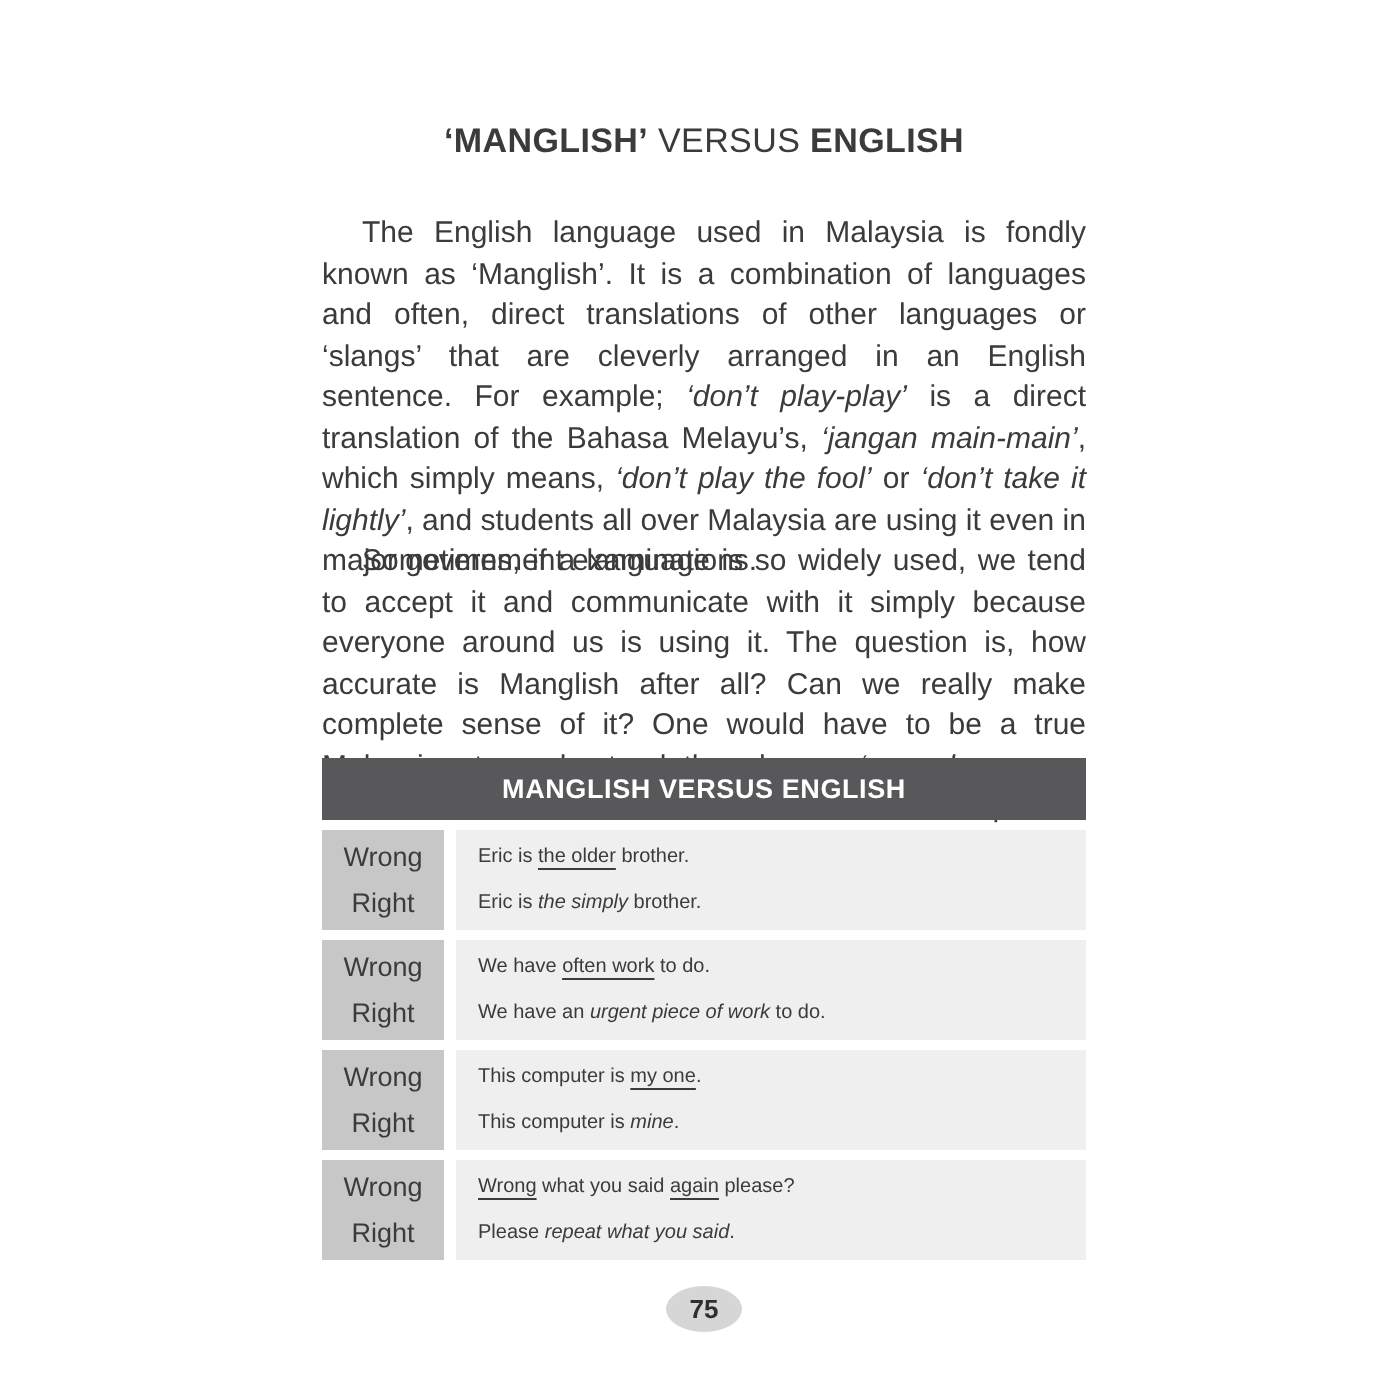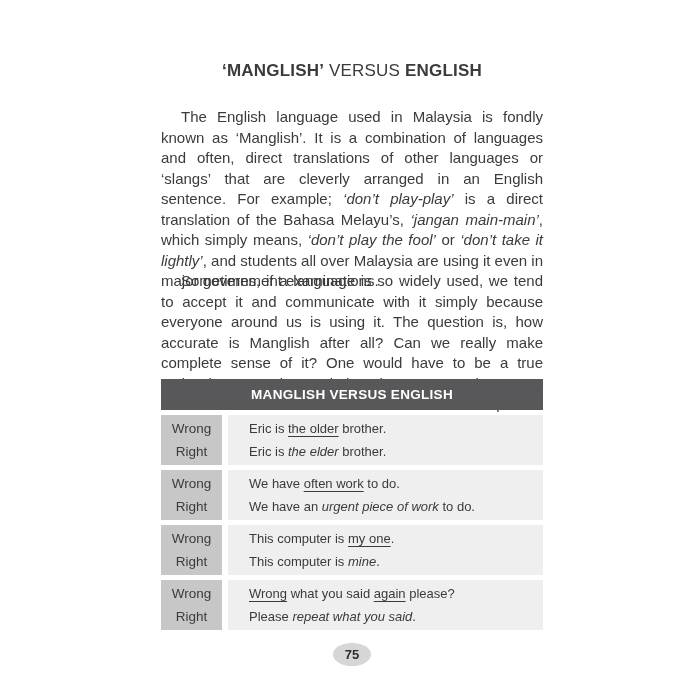--- a/index.html
+++ b/index.html
@@ -47,22 +47,22 @@
     flex: 0 0 61px; margin-right: 6px;
     background: var(--label-bg, #c7c7c7);
     text-align: center;
     display: flex; flex-direction: column; justify-content: flex-start;
     font-size: 13.5px; line-height: 23px;
     padding: 2px 0;
   }
   .t-content {
     flex: 1;
     background: var(--content-bg, #efefef);
-    font-size: 13px; line-height: 23px;
-    padding: 2px 21px;
+    font-size: 10px; line-height: 23px;
+    padding: 2px 11px;
   }
 
   .badge {
     position: absolute; top: 643px; left: 50%;
     transform: translateX(-50%);
     width: 38px; height: 23px;
     background: var(--badge-bg, #d6d6d6);
     border-radius: 50%;
     text-align: center; line-height: 23px;
     font-weight: bold; font-size: 13px;
@@ -83,21 +83,21 @@
   <div class="ctable">
     <div class="t-header">MANGLISH VERSUS ENGLISH</div>
 
     <div class="t-row">
       <div class="t-label">
         <div>Wrong</div>
         <div>Right</div>
       </div>
       <div class="t-content">
         <div class="t-line"><span class="run-normal">Eric is </span><span class="run-underline">the older</span><span class="run-normal"> brother.</span></div>
-        <div class="t-line"><span class="run-normal">Eric is </span><span class="run-italic">the elder</span><span class="run-normal"> brother.</span></div>
+        <div class="t-line"><span class="run-normal">Eric is </span><span class="run-italic">the simply</span><span class="run-normal"> brother.</span></div>
       </div>
     </div>
 
     <div class="t-row">
       <div class="t-label">
         <div>Wrong</div>
         <div>Right</div>
       </div>
       <div class="t-content">
         <div class="t-line"><span class="run-normal">We have </span><span class="run-underline">often work</span><span class="run-normal"> to do.</span></div>

